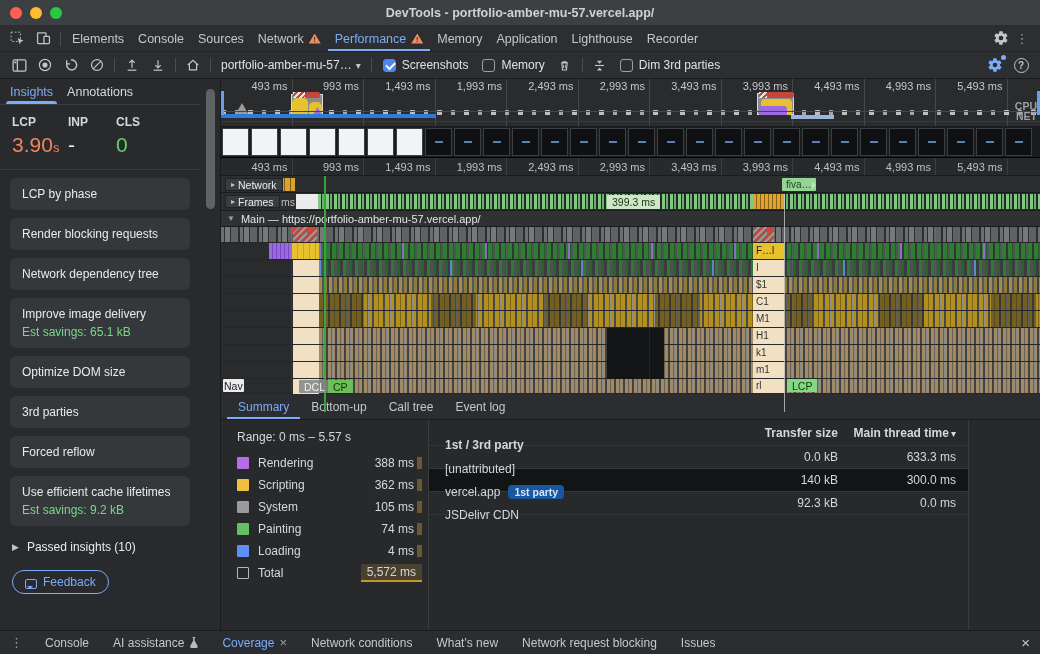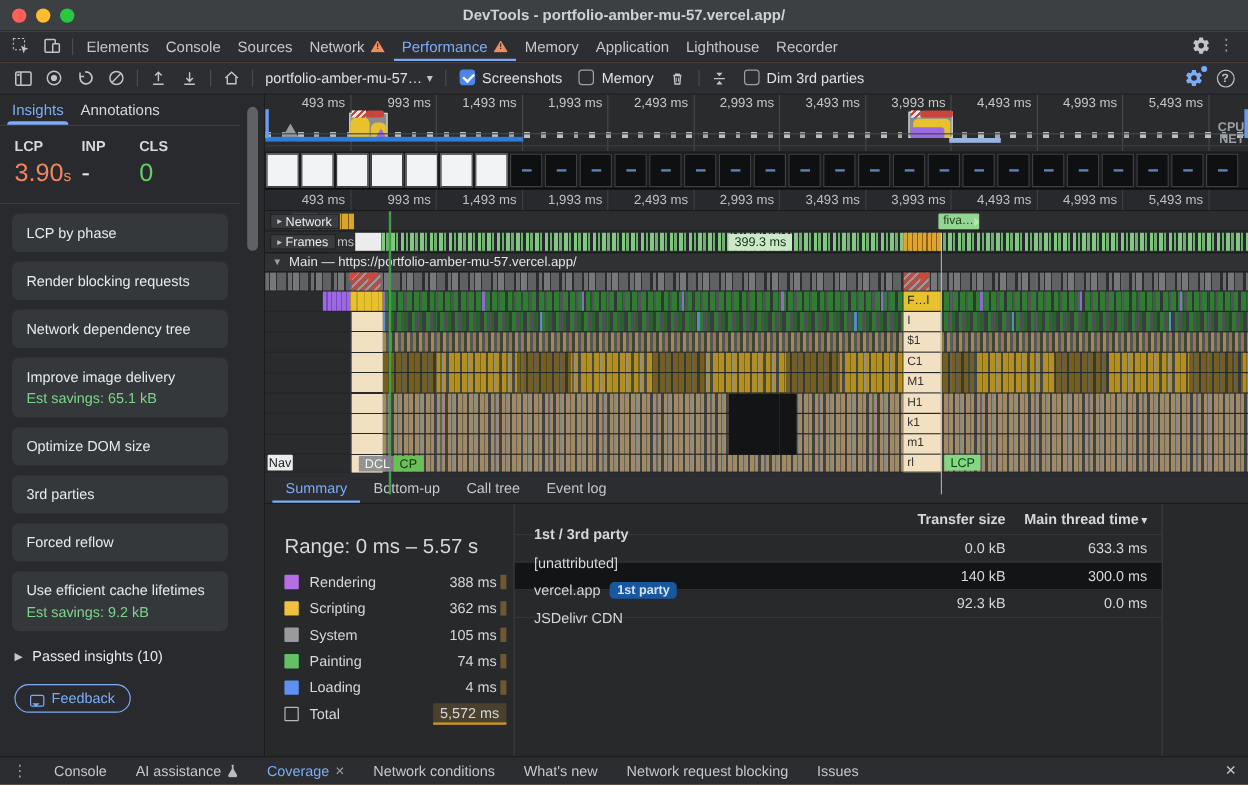--- a/index.html
+++ b/index.html
@@ -1,17 +1,17 @@
 <!DOCTYPE html>
 <html><head>
 <meta charset="utf-8">
 <style>
   *{margin:0;padding:0;box-sizing:border-box;font-family:"Liberation Sans","DejaVu Sans",sans-serif;}
   html,body{width:1040px;height:654px;overflow:hidden;background:#27292b;}
-  .win{width:1040px;height:654px;display:flex;flex-direction:column;background:#fdba74;}
+  .win{width:1040px;height:654px;display:flex;flex-direction:column;background:#be185d;}
 
   
   .titlebar{height:26px;background:#3d4043;display:flex;align-items:center;justify-content:center;position:relative;flex:none;border-bottom:1px solid #2a2c2e;}
   .lights{position:absolute;left:10px;top:7px;display:flex;gap:8px;}
   .light{width:12px;height:12px;border-radius:50%;}
   .l-red{background:#ff5f57}.l-yel{background:#febc2e}.l-grn{background:#28c840}
   .title-text{font-size:12.5px;font-weight:700;color:#cfd2d5;}
 
   
   .tabbar{height:26px;background:#2c2e31;display:flex;align-items:stretch;flex:none;border-bottom:1px solid #242628;padding-left:4px;}
@@ -21,21 +21,21 @@
   .tab.selected{color:#7cacf8;box-shadow:inset 0 -2px 0 #7cacf8;}
   .warn-tri{width:12px;height:10px;background:#ed8d5f;clip-path:polygon(50% 0,100% 100%,0 100%);display:flex;align-items:flex-end;justify-content:center;font-size:7px;font-weight:700;color:#2c2e31;line-height:9px;}
   .tab-spacer{flex:1;}
 
   
   .toolbar{height:27px;background:#2c2e31;display:flex;align-items:center;flex:none;border-bottom:1px solid #1a1b1d;padding:0 6px;}
   .tbtn{width:26px;height:24px;display:flex;align-items:center;justify-content:center;border-radius:3px;}
   .tbtn svg{stroke:#c2c5c8;fill:none;stroke-width:1.5;}
   .sel{display:flex;align-items:center;gap:4px;font-size:12px;color:#dfe1e4;padding:0 6px;}
   .caret{font-size:10px;color:#c2c5c8;}
-  .cbrow{display:flex;gap:6px;font-size:12px;color:#dfe1e4;padding:0 7px;}
+  .cbrow{display:flex;align-items:center;gap:6px;font-size:12px;color:#dfe1e4;padding:0 7px;}
   .cb{width:13px;height:13px;border:1.5px solid #9aa0a6;border-radius:3px;flex:none;}
   .cb.checked{background:#4d86e8;border-color:#4d86e8;}
   .cb.checked::after{content:"";display:block;width:7px;height:4px;border-left:2px solid #fff;border-bottom:2px solid #fff;transform:rotate(-45deg);margin:2px 0 0 2px;}
   .gear-wrap{position:relative;}
   .gear-dot{position:absolute;top:2px;right:2px;width:5px;height:5px;border-radius:50%;background:#7cacf8;}
   .help-circ{width:15px;height:15px;border:1.5px solid #c2c5c8;border-radius:50%;color:#c2c5c8;font-size:10px;font-weight:700;display:flex;align-items:center;justify-content:center;}
 
   
   .content{flex:1;display:flex;min-height:0;}
 
@@ -155,21 +155,21 @@
   .vline{position:absolute;z-index:4;}
   .vl-green{left:103px;top:97px;width:2px;height:236px;background:#3aa83f;opacity:.95;}
   .vl-white{left:563px;top:115px;width:1px;height:218px;background:#d8d8d8;opacity:.7;}
 
   
   .btabs{height:26px;flex:none;background:#2b2d30;border-bottom:1px solid #1a1b1d;display:flex;padding-left:6px;}
   .btab{display:flex;align-items:center;padding:0 11px;font-size:12px;color:#c5c8cb;}
   .btab.selected{color:#7cacf8;box-shadow:inset 0 -2px 0 #7cacf8;}
   .summary{flex:1;display:flex;min-height:0;background:#27292b;}
   .legend{width:208px;flex:none;padding:10px 6px 0 16px;border-right:1px solid #3a3d40;}
-  .range{font-size:17px;color:#d5d8db;margin-bottom:8px;margin-top:16px;}
+  .range{font-size:12px;color:#d5d8db;margin-bottom:8px;}
   .legend-row{display:flex;align-items:center;height:22px;font-size:12px;color:#d5d8db;}
   .swatch{width:12px;height:12px;margin-right:9px;border-radius:1px;flex:none;}
   .swatch.outline{background:transparent;border:1px solid #b5b8bb;}
   .l-name{flex:1;}
   .l-val{text-align:right;}
   .l-val.total{background:rgba(232,177,60,.18);border-bottom:2px solid #c8922c;padding:1px 6px;}
   .mini{width:5px;height:12px;margin-left:3px;background:rgba(212,160,60,.4);flex:none;}
   .ptable{width:540px;flex:none;font-size:12px;color:#d5d8db;border-right:1px solid #3a3d40;}
   .phead{display:flex;height:26px;align-items:center;font-weight:700;border-bottom:1px solid #333639;}
   .pname{flex:1;padding-left:16px;display:flex;align-items:center;gap:8px;margin-top:24px;}

